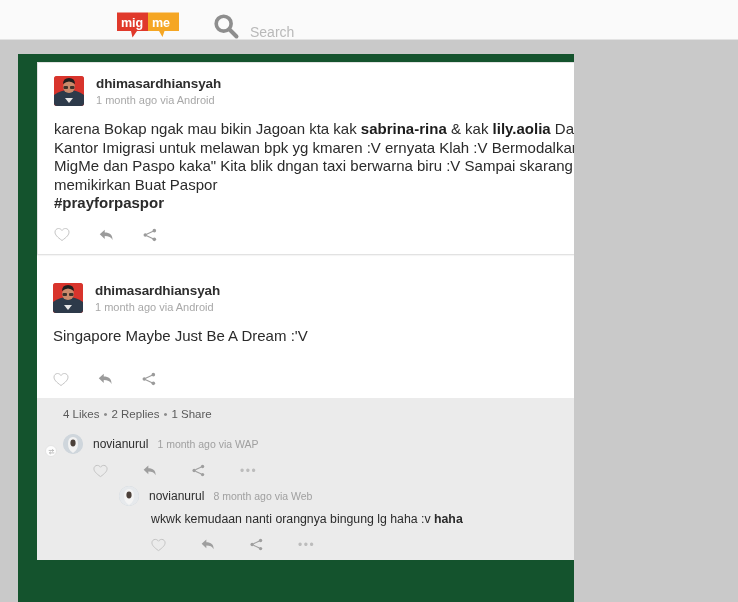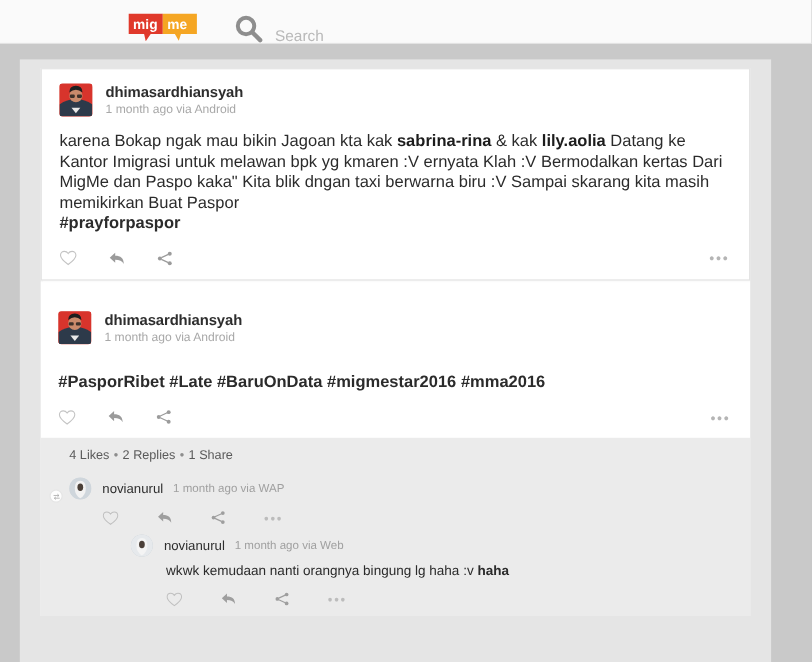--- a/index.html
+++ b/index.html
@@ -63,22 +63,22 @@
   }
   .gutter-right {
     position: absolute; left: 701px; top: 54px;
     width: 37px; height: 548px; background: #c9c9c9;
   }
 
   
   .content-col {
     position: absolute;
     left: 18px; top: 54px;
-    width: 683px; height: 548px;
-    background: #e5e5e5;
+    width: 556px; height: 548px;
+    background: #14532d;
     overflow: hidden;
   }
 
   
   .feed {
     position: absolute;
     left: 19px; top: 8px;
     width: 645px;
   }
 
@@ -335,22 +335,22 @@
               <path d="M11 22 l4 5 l4 -5 z" fill="#e8e8e8"></path>
             </svg>
           </div>
           <div class="post-head-text">
             <div class="username">dhimasardhiansyah</div>
             <div class="meta">1 month ago via Android</div>
           </div>
         </div>
 
         <div class="post-body">
+          <div>Singapore Maybe Just Be A Dream :'V</div>
           <div class="spacer-line"></div>
-          <div class="tagline">#PasporRibet #Late #BaruOnData #migmestar2016 #mma2016</div>
         </div>
 
         <div class="actions">
           <div class="act">
             <svg viewBox="0 0 24 22" width="16" height="15">
               <path d="M12 20 C5 15 1.5 11.5 1.5 7.4 C1.5 4.3 3.9 2 6.8 2 C8.9 2 10.8 3.2 12 5 C13.2 3.2 15.1 2 17.2 2 C20.1 2 22.5 4.3 22.5 7.4 C22.5 11.5 19 15 12 20 Z" fill="none" stroke="#c4c4c4" stroke-width="1.5"></path>
             </svg>
           </div>
           <div class="act">
             <svg viewBox="0 0 24 22" width="17" height="16">
@@ -422,21 +422,21 @@
               <div class="comment">
                 <div class="comment-head">
                   <div class="avatar-rd">
                     <svg viewBox="0 0 20 20" width="20" height="20">
                       <circle cx="10" cy="10" r="10" fill="#e6e9ec"></circle>
                       <path d="M10 3 q5 0 5 7 q0 6 -5 9 q-5 -3 -5 -9 q0 -7 5 -7 Z" fill="#f4f4f4"></path>
                       <ellipse cx="10" cy="9" rx="2.6" ry="3.4" fill="#4b4039"></ellipse>
                     </svg>
                   </div>
                   <div class="c-name">novianurul</div>
-                  <div class="c-meta">1 month ago via Web</div>
+                  <div class="c-meta">8 month ago via Web</div>
                 </div>
                 <div class="c-text"><span>wkwk kemudaan nanti orangnya bingung lg haha :v </span><b>haha</b></div>
 
                 <div class="c-actions">
                   <div class="c-act">
                     <svg viewBox="0 0 24 22" width="15" height="14">
                       <path d="M12 20 C5 15 1.5 11.5 1.5 7.4 C1.5 4.3 3.9 2 6.8 2 C8.9 2 10.8 3.2 12 5 C13.2 3.2 15.1 2 17.2 2 C20.1 2 22.5 4.3 22.5 7.4 C22.5 11.5 19 15 12 20 Z" fill="none" stroke="#c0c0c0" stroke-width="1.5"></path>
                     </svg>
                   </div>
                   <div class="c-act">

